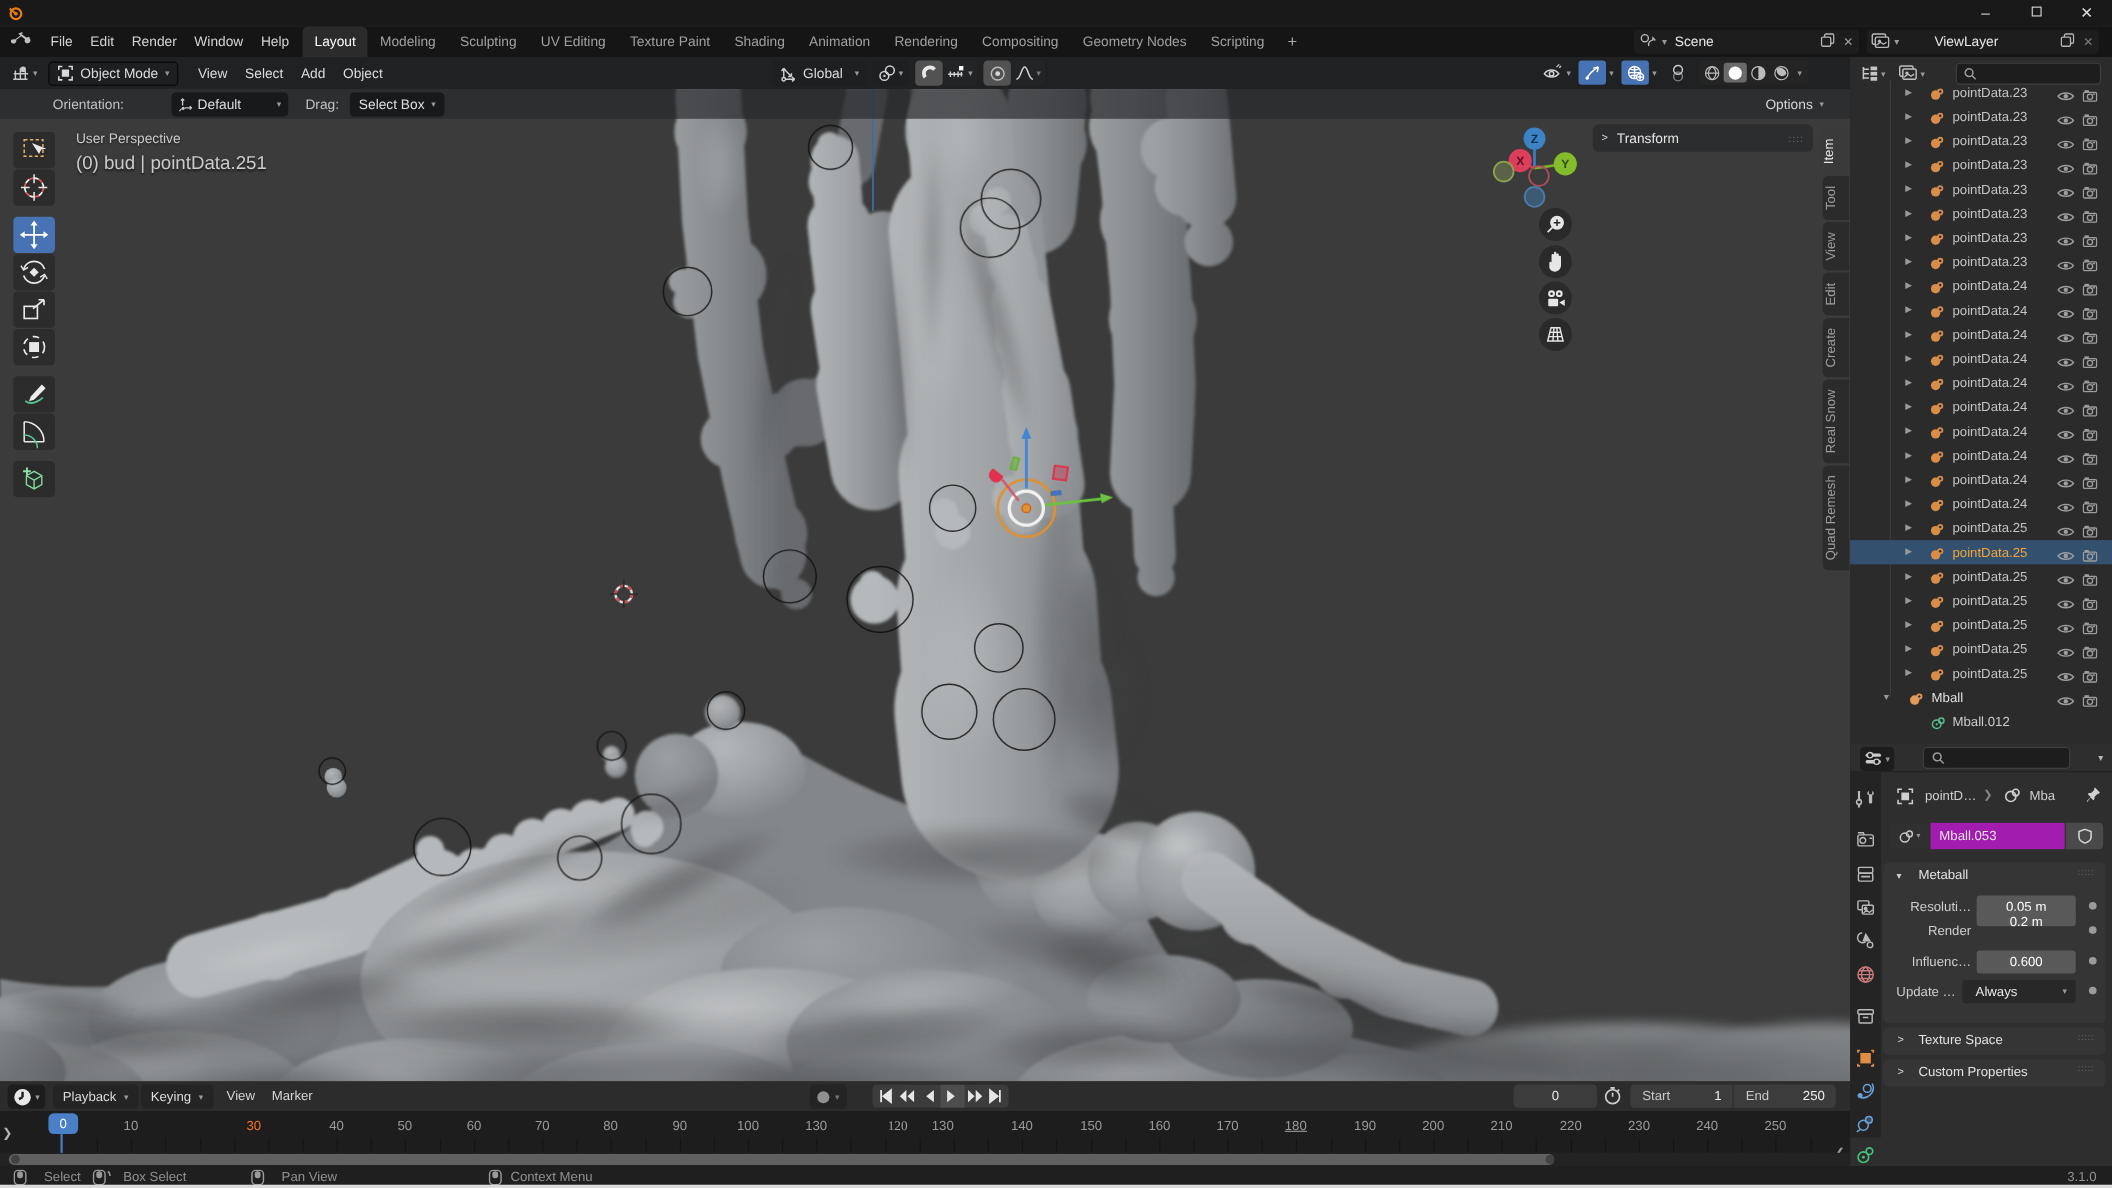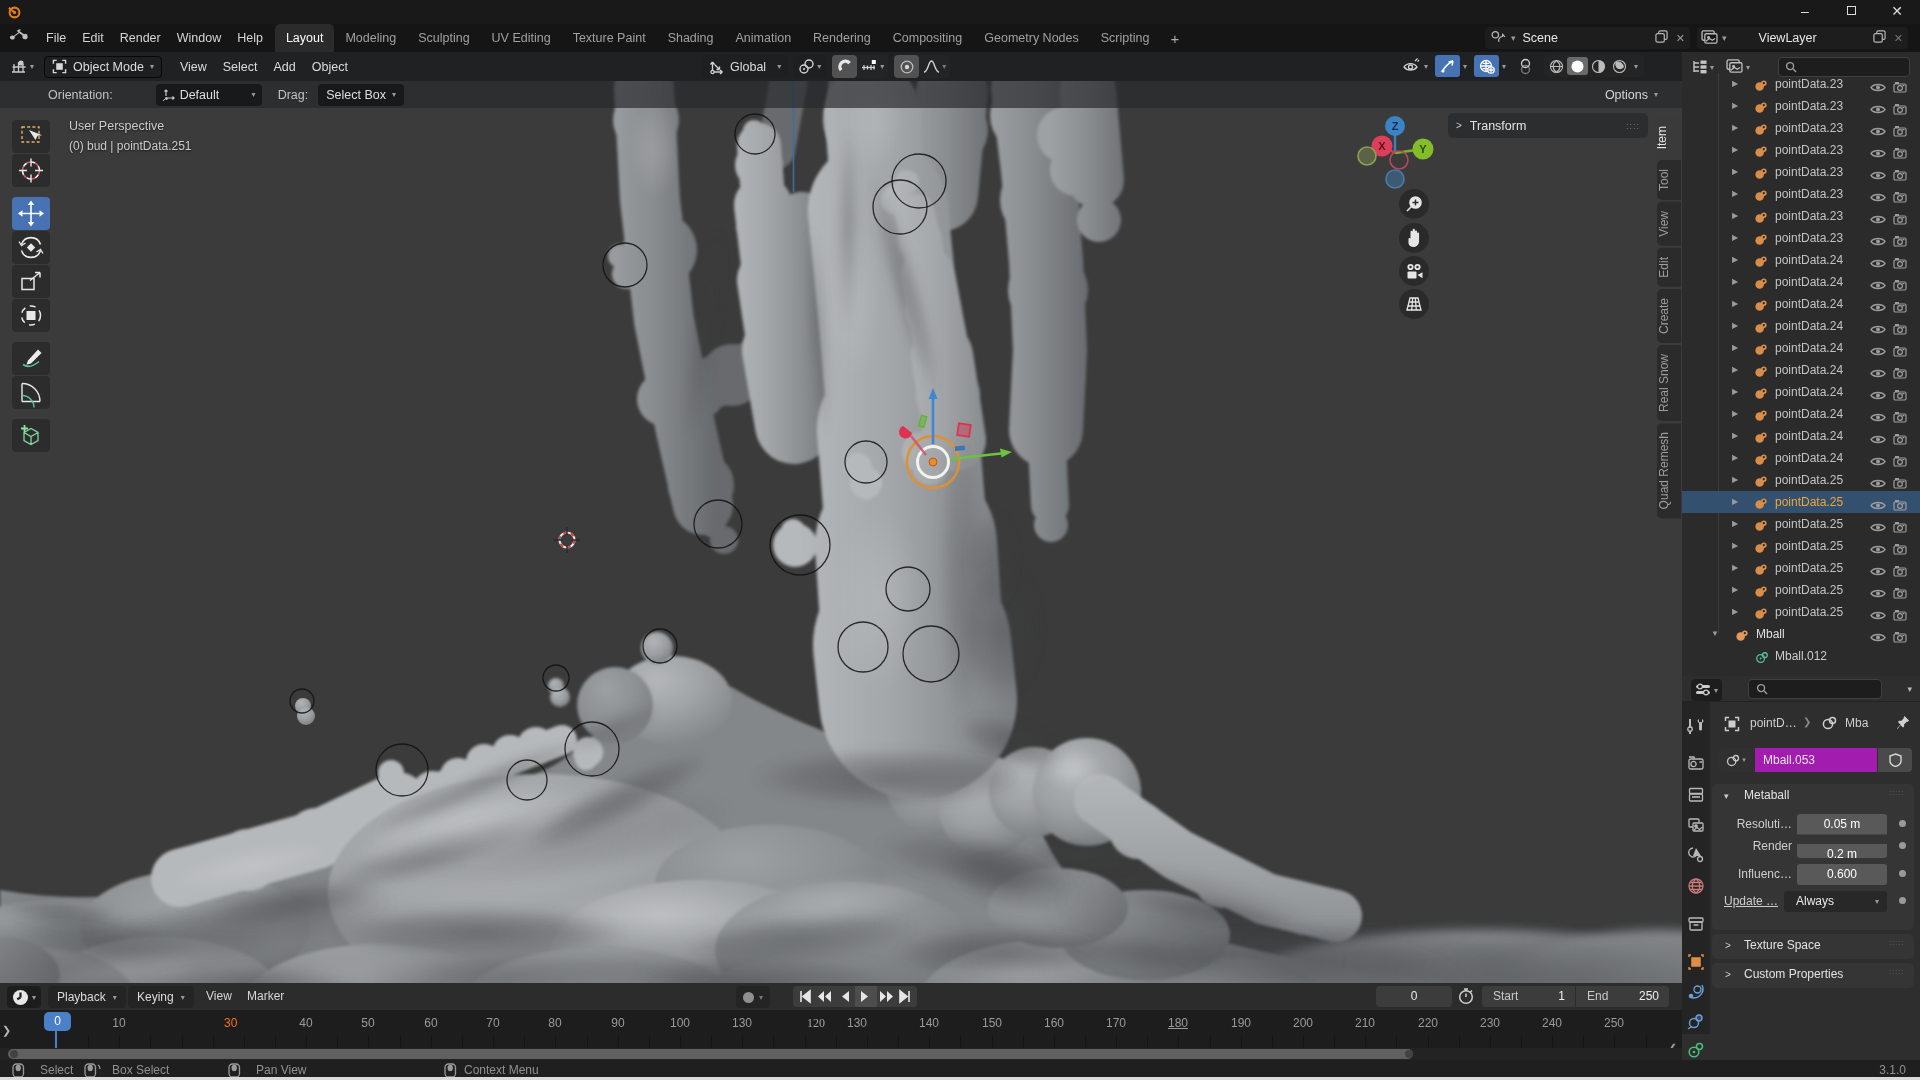--- a/index.html
+++ b/index.html
@@ -596,21 +596,21 @@
       </span>
       <span style="margin-left:16px;color:#c2c2c2;">Drag:</span>
       <span class="hbtn" style="background:#17191b;margin-left:10px;padding:0 8px;gap:6px;">
         <span style="color:#dedede;">Select Box</span>
         <span style="font-size:8px;color:#999;">▾</span>
       </span>
       <span class="hbtn" style="position:absolute;right:24px;gap:6px;color:#d6d6d6;">Options <span style="font-size:8px;color:#999;">▾</span></span>
     </div>
   </div>
   <div class="abs" style="left:69px; top:38px; color:#ccc; font-size:12.5px; text-shadow:0 1px 2px rgba(0,0,0,.6);">User Perspective</div>
-  <div class="abs" style="left:69px; top:58px; color:#ccc; font-size:12px; text-shadow:0 1px 2px rgba(0,0,0,.6);">(0) bud | pointData.251</div>
+  <div class="abs" style="left:69px; top:58px; color:#ccc; font-size:17px; text-shadow:0 1px 2px rgba(0,0,0,.6);">(0) bud | pointData.251</div>
   <div id="lefttools">
     <svg class="abs" style="left:12px; top:39px;" width="40" height="432" viewBox="0 0 40 432">
       <g>
         <rect x="0" y="0" width="38" height="33" rx="4" fill="#2c2c2c"></rect>
         <rect x="0" y="34" width="38" height="33" rx="4" fill="#2c2c2c"></rect>
         <rect x="0" y="77" width="38" height="33" rx="4" fill="#4772b3"></rect>
         <rect x="0" y="111" width="38" height="33" rx="4" fill="#2c2c2c"></rect>
         <rect x="0" y="145" width="38" height="33" rx="4" fill="#2c2c2c"></rect>
         <rect x="0" y="179" width="38" height="33" rx="4" fill="#2c2c2c"></rect>
         <rect x="0" y="222" width="38" height="33" rx="4" fill="#2c2c2c"></rect>
@@ -1407,27 +1407,27 @@
           <path d="M6.5 1 L12 3 V8 C12 11 9.5 12.6 6.5 13.5 C3.5 12.6 1 11 1 8 V3 Z" fill="none" stroke="#d6d6d6" stroke-width="1.4"></path>
         </svg>
     </span>
   </div>
 
   <div class="abs" style="left:30px;top:108px;width:202px;height:146px;background:#353535;border-radius:5px;">
     <span style="position:absolute;left:12px;top:7px;font-size:9px;color:#ccc;">▾</span>
     <span style="position:absolute;left:32px;top:4px;color:#e2e2e2;">Metaball</span>
     <span style="position:absolute;right:10px;top:4px;color:#6e6e6e;font-size:8px;letter-spacing:.8px;">:::::</span>
     <div style="position:absolute;left:85px;top:30px;width:90px;height:21px;background:#595959;border-radius:3px 3px 0 0;color:#fff;text-align:center;line-height:21px;border-bottom:1px solid #444;">0.05 m</div>
-    <div style="position:absolute;left:85px;top:60px;width:90px;height:14px;background:#595959;border-radius:0 0 3px 3px;color:#fff;text-align:center;line-height:21px;">0.2 m</div>
+    <div style="position:absolute;left:85px;top:44px;width:90px;height:14px;background:#595959;border-radius:0 0 3px 3px;color:#fff;text-align:center;line-height:21px;">0.2 m</div>
     <div style="position:absolute;left:85px;top:80px;width:90px;height:21px;background:#595959;border-radius:3px;color:#fff;text-align:center;line-height:21px;">0.600</div>
     <div style="position:absolute;left:72px;top:107px;width:103px;height:21px;background:#282828;border-radius:3px;color:#e8e8e8;padding-left:12px;line-height:21px;">Always<span style="position:absolute;right:8px;font-size:8px;color:#999;">▾</span></div>
     <span style="position:absolute;left:14px;top:33px;width:66px;text-align:right;color:#cdcdcd;">Resoluti…</span>
     <span style="position:absolute;left:14px;top:55px;width:66px;text-align:right;color:#cdcdcd;">Render</span>
     <span style="position:absolute;left:14px;top:83px;width:66px;text-align:right;color:#cdcdcd;">Influenc…</span>
-    <span style="position:absolute;left:0px;top:110px;width:66px;text-align:right;color:#cdcdcd;white-space:nowrap;text-decoration:underline;">Update …</span>
+    <span style="position:absolute;left:0px;top:110px;width:66px;text-align:right;color:#cdcdcd;white-space:nowrap;">Update …</span>
     <span style="position:absolute;left:187px;top:36px;width:7px;height:7px;border-radius:50%;background:#9a9a9a;"></span>
     <span style="position:absolute;left:187px;top:58px;width:7px;height:7px;border-radius:50%;background:#9a9a9a;"></span>
     <span style="position:absolute;left:187px;top:86px;width:7px;height:7px;border-radius:50%;background:#9a9a9a;"></span>
     <span style="position:absolute;left:187px;top:113px;width:7px;height:7px;border-radius:50%;background:#9a9a9a;"></span>
   </div>
   <div class="abs" style="left:30px;top:258px;width:202px;height:25px;background:#353535;border-radius:5px;">
     <span style="position:absolute;left:13px;top:6px;font-size:10px;color:#ccc;">˃</span>
     <span style="position:absolute;left:32px;top:4px;color:#e2e2e2;">Texture Space</span>
     <span style="position:absolute;right:10px;top:4px;color:#6e6e6e;font-size:8px;letter-spacing:.8px;">:::::</span>
   </div>

